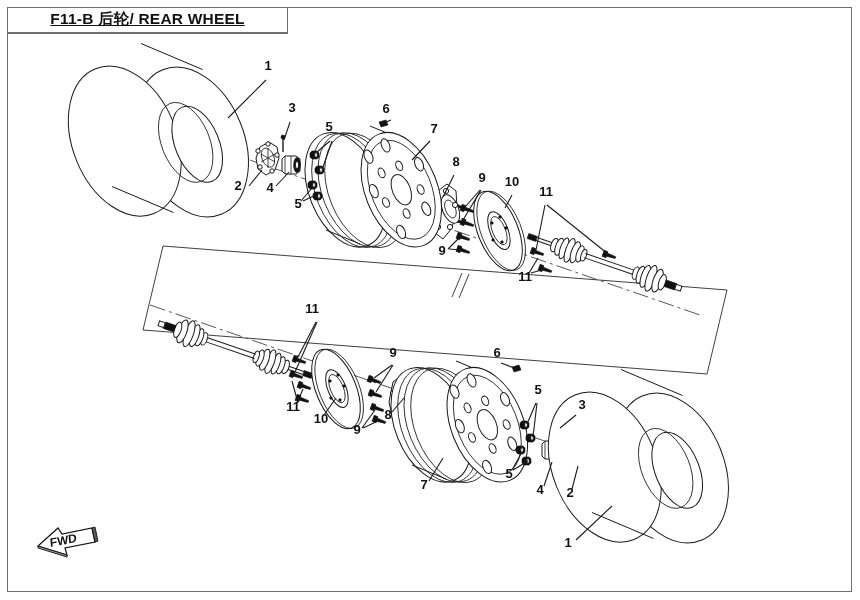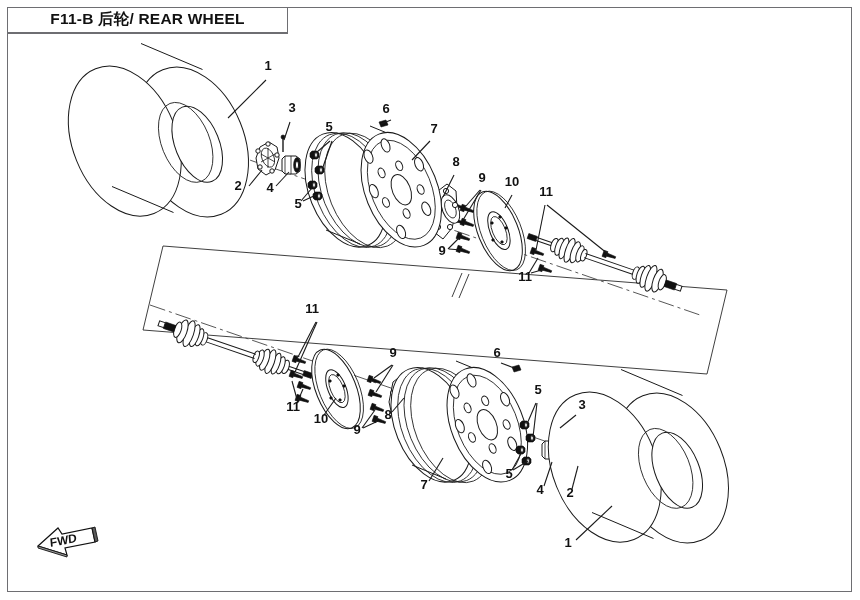--- a/index.html
+++ b/index.html
@@ -42,20 +42,21 @@
     justify-content: center;
     background: #ffffff;
   }
   #title-text {
     font-size: 15.5px;
     font-weight: bold;
     color: #111111;
     letter-spacing: 0.2px;
     white-space: nowrap;
     transform: translateY(-1px);
+    text-decoration: underline;
   }
   #diagram {
     position: absolute;
     left: 0;
     top: 0;
     width: 860px;
     height: 600px;
   }
   #fwd-badge {
     position: absolute;

